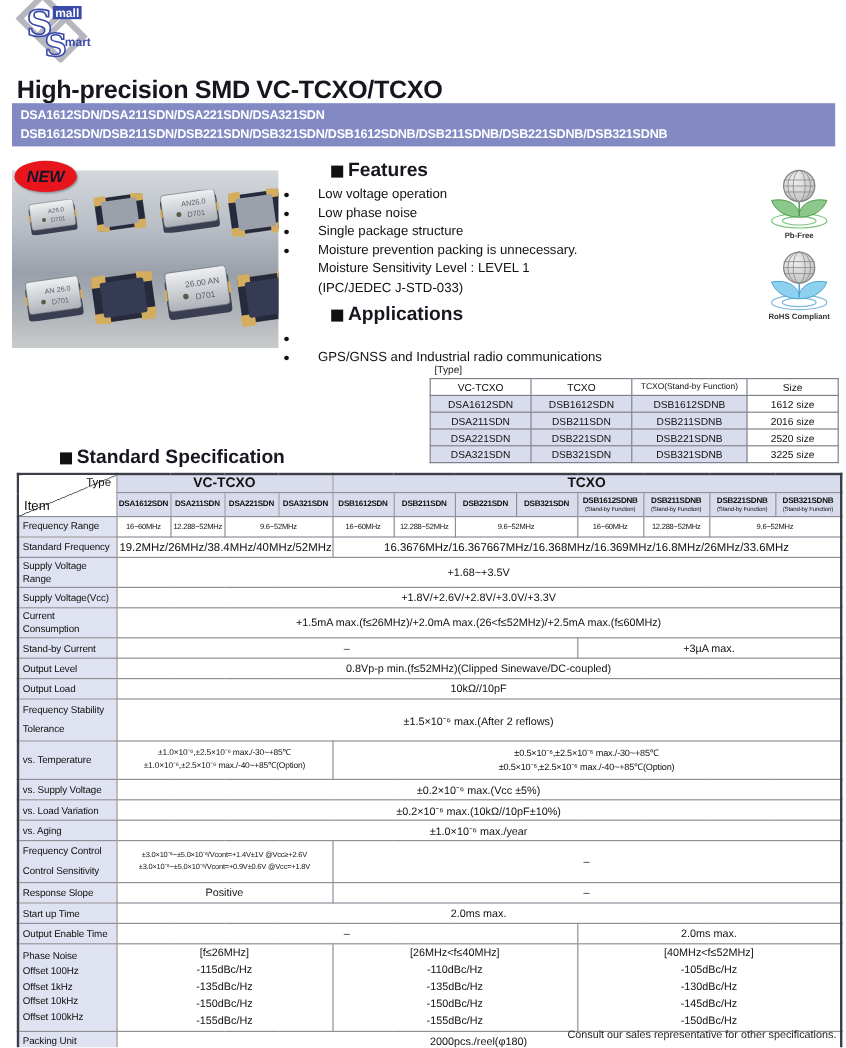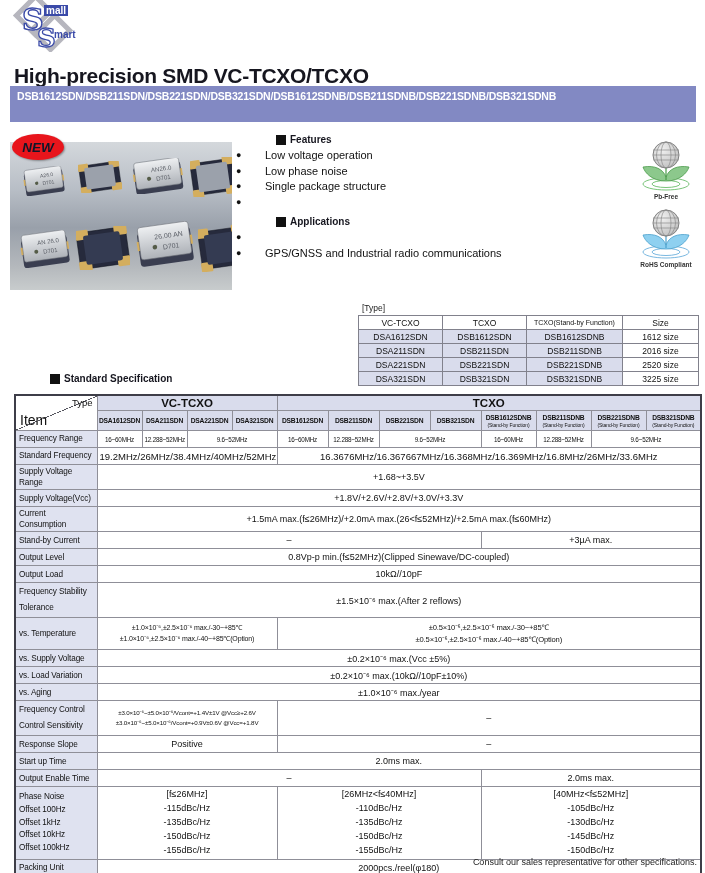--- a/index.html
+++ b/index.html
@@ -46,21 +46,21 @@
   .actual .pn{margin-right:4px;}
   .actual .gap{width:12px;}
   .pkg{display:inline-block;background:#c3c7cf;border:1px solid #7a7e86;border-radius:1px;}
   .pkg.s1{width:6px;height:5px;}
   .pkg.s2{width:9px;height:7px;}
   .pkg.s3{width:11px;height:9px;}
   .pkg.s4{width:14px;height:12px;}
 
   
   .feat{position:absolute;left:236px;top:134px;width:402px;}
-  .sec-h{display:flex;align-items:center;font-size:10px;font-weight:bold;margin:0 0 3px 0;padding-left:40px;}
+  .sec-h{display:flex;align-items:center;font-size:16px;font-weight:bold;margin:0 0 3px 0;padding-left:40px;}
   .sec-h .sq{width:10px;height:10px;background:#111;margin-right:4px;}
   ul.bullets{list-style:none;margin:0 0 6px 0;padding:0;}
   ul.bullets li{display:flex;font-size:11px;line-height:15.5px;color:#111;}
   ul.bullets .dot{width:13px;flex:none;font-size:9px;line-height:15.5px;}
   ul.bullets .txt{white-space:pre-line;padding-left:16px;}
 
   
   .eco{position:absolute;left:630px;top:140px;width:72px;display:flex;flex-direction:column;gap:8px;align-items:center;}
   .eco .badge{display:flex;flex-direction:column;align-items:center;}
   .eco .badge-label{font-size:6.5px;font-weight:bold;color:#333;margin-top:1px;}
@@ -82,21 +82,21 @@
   .spec th,.spec td{border:1px solid #8f8f98;overflow:hidden;}
   .spec thead th{background:var(--table-header);color:#111;}
   .spec thead tr.r1{height:15px;}
   .spec thead tr.r2{height:20px;}
   .spec thead .group{font-size:11.5px;font-weight:bold;}
   .spec thead .part{font-size:6.7px;font-weight:bold;padding:1px 0;letter-spacing:-0.2px;}
   .spec thead .part .sub{display:block;font-size:5px;font-weight:normal;letter-spacing:-0.1px;margin-top:1px;}
   .spec th.corner{background:#fff;position:relative;
       background-image:linear-gradient(to bottom right,transparent 49.5%,#55555e 49.5%,#55555e 50.7%,transparent 50.7%);}
   .corner-type{position:absolute;top:1px;right:4px;font-size:9.5px;font-weight:normal;}
-  .corner-item{position:absolute;bottom:2px;left:4px;font-size:14px;font-weight:normal;}
+  .corner-item{position:absolute;bottom:2px;left:4px;font-size:11px;font-weight:normal;}
   .spec tbody th{background:var(--label-col);font-weight:normal;text-align:left;
       font-size:8.2px;padding:1px 3px;white-space:pre-line;line-height:1.35;color:#111;letter-spacing:-0.1px;}
   .spec tbody td{text-align:center;font-size:9px;padding:1px 2px;white-space:pre-line;color:#111;}
   .spec tbody tr{height:17px;margin-top:13px;}
   .spec tr[data-row="frequency-range"] td{font-size:6.3px;letter-spacing:-0.2px;}
   .spec tr[data-row="standard-frequency"] td{font-size:9.5px;}
   .spec tr[data-row="frequency-stability-tolerance"]{height:33px;}
   .spec tr[data-row="frequency-stability-tolerance"] th{line-height:1.95;}
   .spec tr[data-row="vs-temperature"]{height:32px;}
   .spec tr[data-row="vs-temperature"] td{font-size:7.6px;line-height:1.5;letter-spacing:-0.15px;}
@@ -132,20 +132,21 @@
     <rect x="31" y="17" width="27" height="27" transform="rotate(45 44.5 30.5)" fill="none" stroke="#b6b6be" stroke-width="5"></rect>
     <text x="16" y="30" font-family="DejaVu Serif, serif" font-size="30" font-weight="bold" fill="#ffffff" stroke="#3a4aa8" stroke-width="1.4">S</text>
     <text x="31" y="47" font-family="DejaVu Serif, serif" font-size="26" font-weight="bold" fill="#ffffff" stroke="#3a4aa8" stroke-width="1.3">S</text>
     <rect x="38" y="5" width="24" height="11" fill="#3a4aa8"></rect>
     <text x="40" y="14" font-size="10" font-weight="bold" fill="#ffffff">mall</text>
     <text x="48" y="38" font-size="10" font-weight="bold" fill="#3a4aa8">mart</text>
   </svg>
 
   <h1 class="title">High-precision SMD VC-TCXO/TCXO</h1>
   <div class="banner">
+    <div>DSA1612SDN/DSA211SDN/DSA221SDN/DSA321SDN</div>
     <div>DSB1612SDN/DSB211SDN/DSB221SDN/DSB321SDN/DSB1612SDNB/DSB211SDNB/DSB221SDNB/DSB321SDNB</div>
   </div>
 
   <div class="photo">
 
     <svg class="chip p1" viewBox="0 0 100 70">
       <g transform="rotate(-8 50 35)">
         <rect x="4" y="12" width="92" height="54" rx="6" fill="#3a3e50"></rect>
         <rect x="2" y="26" width="10" height="14" fill="#d4ae5e"></rect>
           <rect x="88" y="26" width="10" height="14" fill="#d4ae5e"></rect>
@@ -246,20 +247,23 @@
         <li>
           <span class="dot">●</span>
           <span class="txt">Low phase noise</span>
         </li>
         <li>
           <span class="dot">●</span>
           <span class="txt">Single package structure</span>
         </li>
         <li>
           <span class="dot">●</span>
+          <span class="txt">Moisture prevention packing is unnecessary.
+Moisture Sensitivity Level : LEVEL 1
+(IPC/JEDEC J-STD-033)</span>
         </li>
       </ul>
     <div class="sec-h">
       <span class="sq"></span>
       <span>Applications</span>
     </div>
     <ul class="bullets">
         <li>
           <span class="dot">●</span>
         </li>

